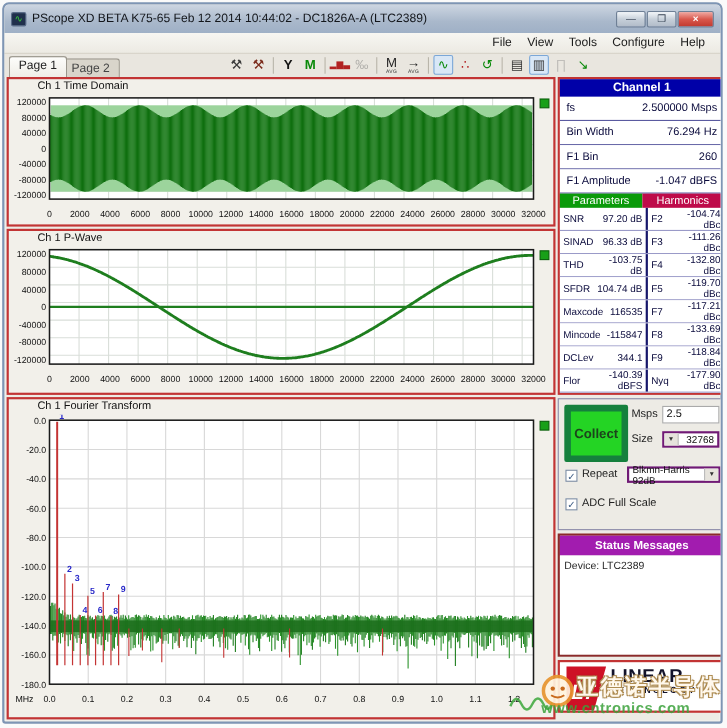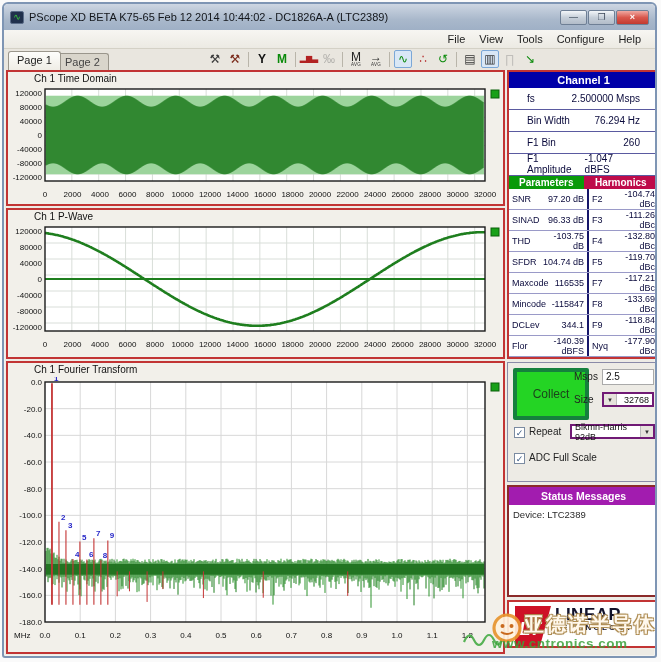--- a/index.html
+++ b/index.html
@@ -47,35 +47,35 @@
   .chart-svg { display:block; }
 
   .side-col { flex:1; display:flex; flex-direction:column; gap:3px; }
   .box { border:2px solid #c23434; background:#fff; }
 
   
   .channel-box { height:289px; display:flex; flex-direction:column; }
   .channel-header { height:20px; background:#0000a8; color:#fff; font-size:11px; font-weight:bold;
                     display:flex; align-items:center; justify-content:center; }
   .ch-row { height:22px; display:flex; align-items:center; background:#fff; border-bottom:1px solid #5a5aa0;
-            font-size:10px; color:#0a0a3c; padding:0 18px; }
+            font-size:10px; color:#0a0a3c; padding:0 6px; }
   .ch-row .val { margin-left:auto; }
   .sub-headers { height:17px; display:flex; }
-  .sub-headers .ph { flex:1; color:#fff; font-size:10px; font-weight:bold; display:flex; align-items:center; justify-content:center; }
+  .sub-headers .ph { flex:1; color:#fff; font-size:10px; font-weight:normal; display:flex; align-items:center; justify-content:center; }
   .an-row { flex:1; display:grid; grid-template-columns:32px 46px 21px 50px; align-items:center;
             font-size:9px; color:#0a0a3c; border-bottom:1px solid #9a9ac8; background:#fff; }
   .an-row .pn { padding-left:3px; }
   .an-row .pv { text-align:right; padding-right:3px; }
   .an-row .hn { border-left:2px solid #16166a; padding-left:3px; height:100%; display:flex; align-items:center; }
   .an-row .hv { text-align:right; padding-right:3px; }
 
   
   .acq-box { height:120px; border:1px solid #8a8aa8; background:#edebe5; position:relative; }
-  .collect-btn { position:absolute; left:5px; top:5px; width:76px; height:52px; background:#24d424;
-                 border:4px solid #15803d; border-radius:2px; color:#1c441c; font-weight:normal; font-size:12px;
+  .collect-btn { position:absolute; left:5px; top:5px; width:58px; height:52px; background:#24d424;
+                 border:6px solid #15803d; border-radius:2px; color:#1c441c; font-weight:bold; font-size:12px;
                  display:flex; align-items:center; justify-content:center; }
   .acq-label { position:absolute; font-size:10px; color:#222; }
   .txt-input { position:absolute; background:#fff; border:1px solid #aaa; font-size:10px; color:#111;
                padding:1px 3px; height:16px; }
   .combo { position:absolute; background:#fff; border:2px solid #701a75; height:15px; display:flex; align-items:center;
            font-size:9px; color:#111;justify-content:space-between; }
   .combo .arr { font-size:6px; color:#333; background:#e6e3dc; border-right:1px solid #bbb; height:100%;
                 display:flex; align-items:center; padding:0 3px; }
   .combo .arr.right { border-right:none; border-left:1px solid #bbb; }
   .combo .cval { flex:1; text-align:right; padding:0 3px; }

